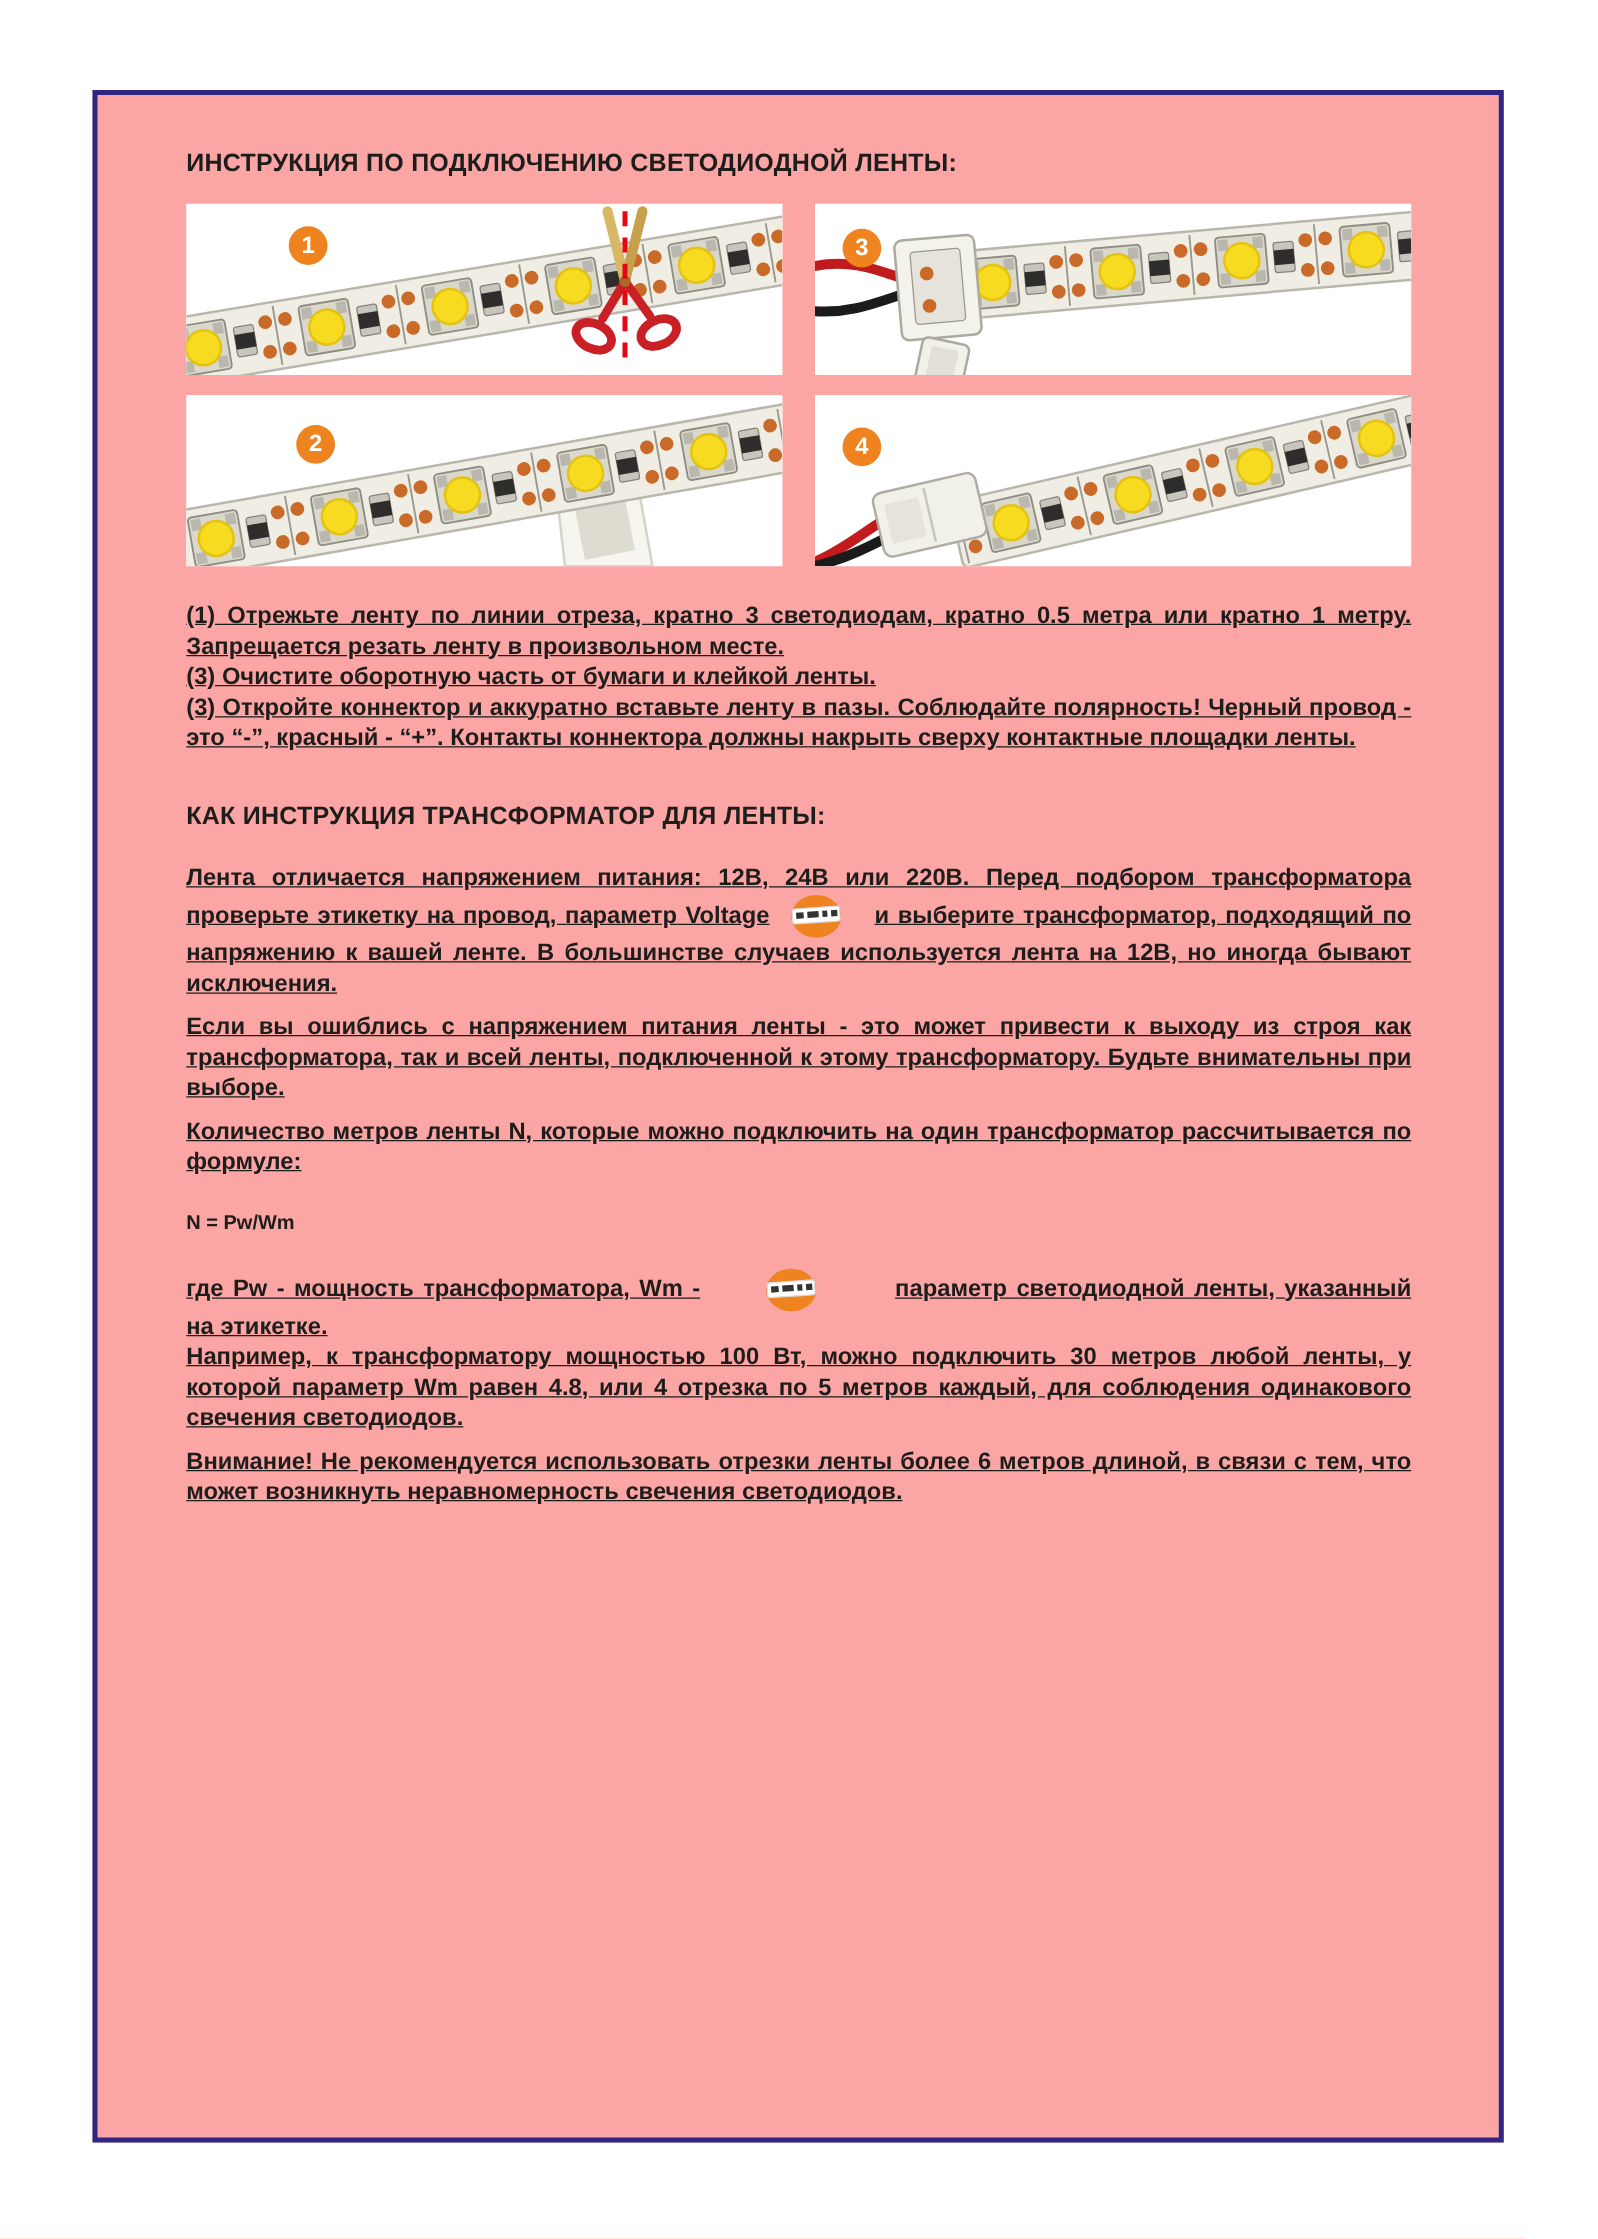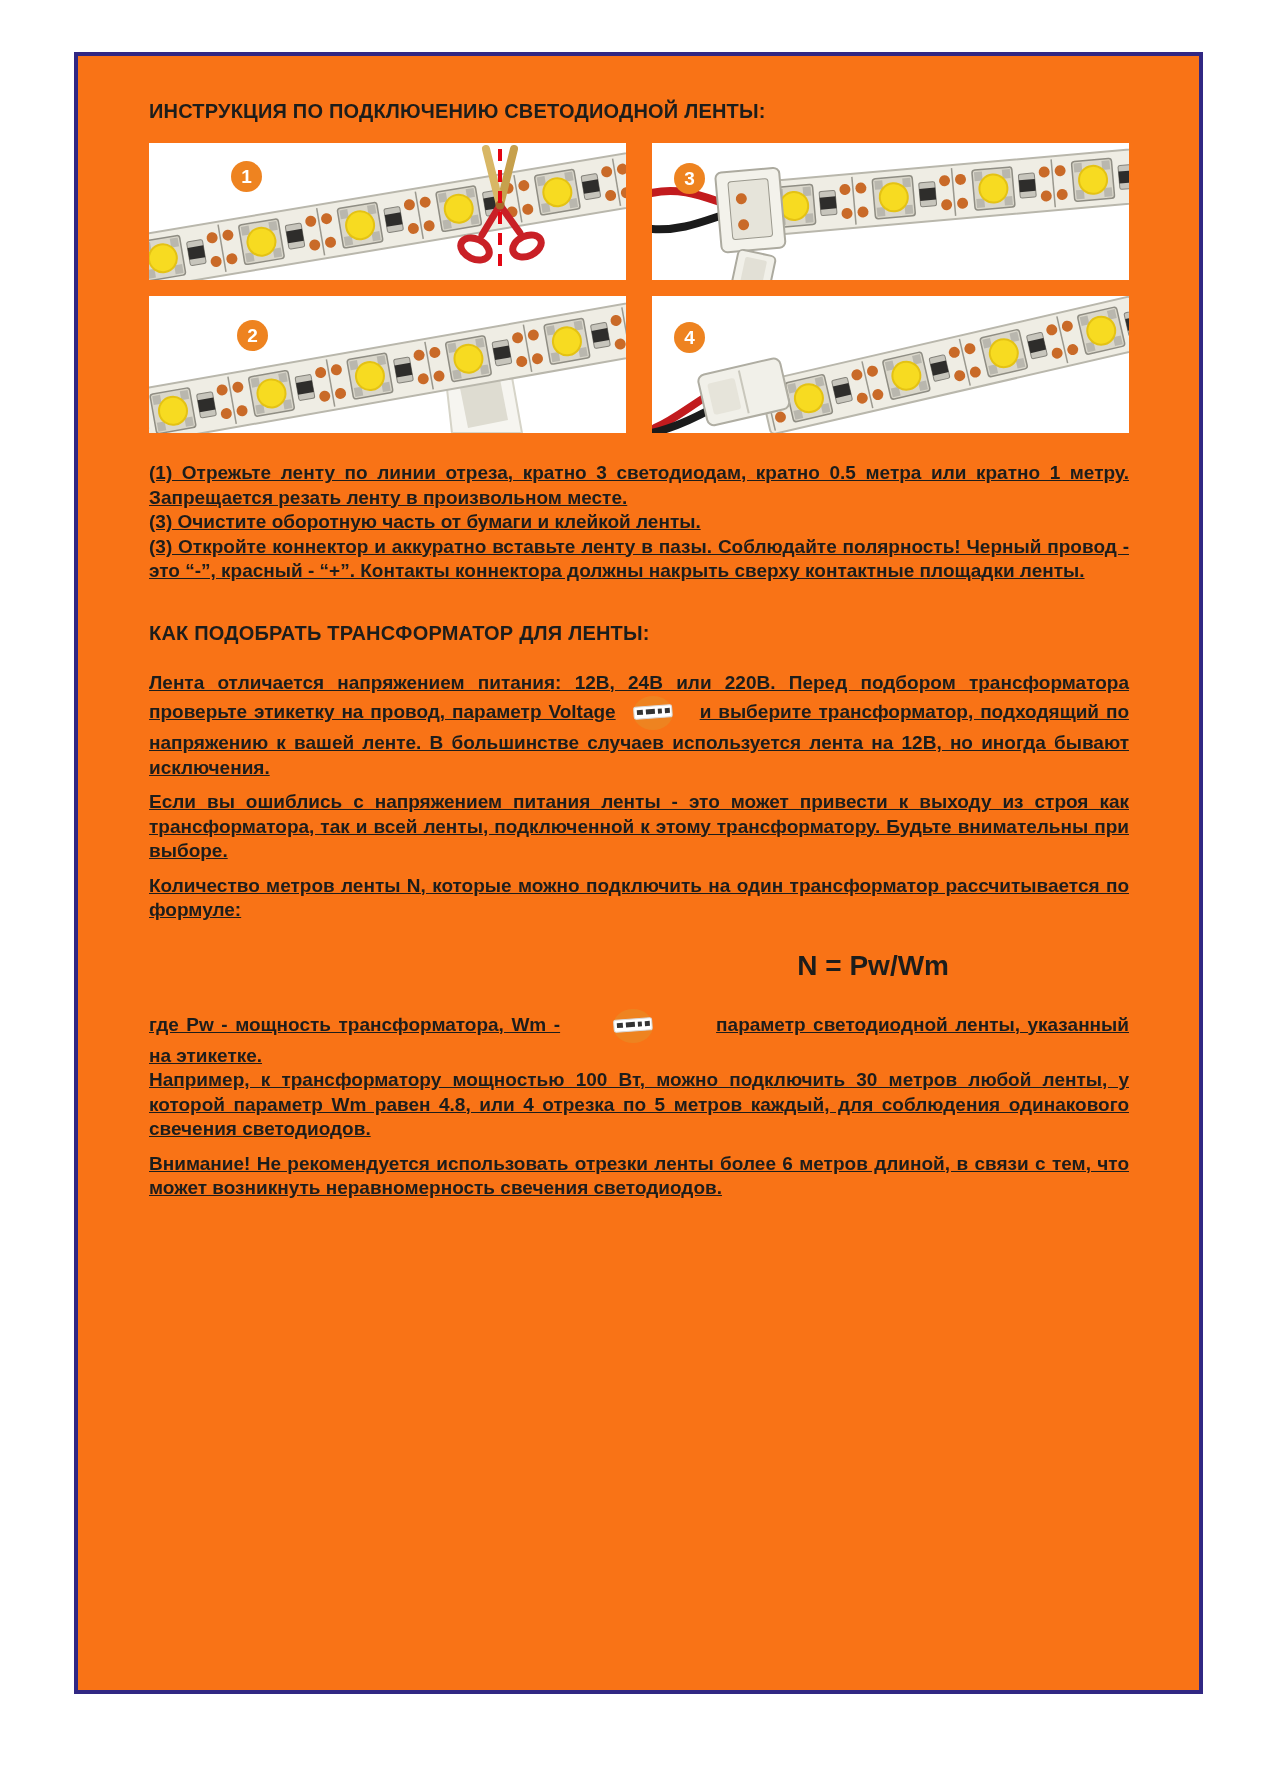--- a/index.html
+++ b/index.html
@@ -3,24 +3,24 @@
 <meta charset="utf-8">
 <style>
   html, body { margin:0; padding:0; }
   body {
     width:1278px; height:1791px;
     background:#ffffff;
     position:relative;
     font-family:"Liberation Sans", sans-serif;
   }
   .sheet {
-    position:absolute; left:74px; top:52px;
+    position:absolute; left:74px; top:72px;
     width:1129px; height:1642px;
     box-sizing:border-box;
-    background:#f97316;
+    background:#fca5a5;
     border:4px solid #312783;
     padding:44px 70px 0 71px;
     overflow:hidden;
   }
   .page-title, .section-heading {
     font-size:20px; font-weight:bold; color:#1D1D1B;
     margin:0 0 20px 0; letter-spacing:0.2px;
   }
   .section-heading { margin:38px 0 26px 0; }
   .panel-grid {
@@ -46,22 +46,22 @@
   .badge.b3 { left:22px; top:20px; }
   .badge.b4 { left:22px; top:26px; }
   .body-text, .steps p {
     font-size:19px; line-height:24.5px;
     font-weight:bold; color:#1D1D1B;
     text-align:justify; margin:0;text-decoration:underline;
   }
   .steps p { margin:0; }
   .mt { margin-top:10px; }
   .formula {
-    font-size:28px; font-weight:bold; color:#1D1D1B;
-    text-align:right; padding-right:180px;
+    font-size:16px; font-weight:bold; color:#1D1D1B;
+    text-align:left; padding-right:180px;
     margin:27px 0 26px 0;
   }
   .label-icon { display:inline-block; vertical-align:middle; }
   .label-icon.voltage { margin:0 26px 0 16px; }
   .label-icon.wm { margin:0 62px 0 52px; }
 </style>
 </head>
 <body>
 
 <svg width="0" height="0" style="position:absolute" aria-hidden="true">
@@ -160,21 +160,21 @@
     </figure>
 
   </div>
 
   <div class="steps">
     <p>(1) Отрежьте ленту по линии отреза, кратно 3 светодиодам, кратно 0.5 метра или кратно 1 метру. Запрещается резать ленту в произвольном месте.</p>
     <p>(3) Очистите оборотную часть от бумаги и клейкой ленты.</p>
     <p>(3) Откройте коннектор и аккуратно вставьте ленту в пазы. Соблюдайте полярность! Черный провод - это “-”, красный - “+”. Контакты коннектора должны накрыть сверху контактные площадки ленты.</p>
   </div>
 
-  <h2 class="section-heading">КАК ПОДОБРАТЬ ТРАНСФОРМАТОР ДЛЯ ЛЕНТЫ:</h2>
+  <h2 class="section-heading">КАК ИНСТРУКЦИЯ ТРАНСФОРМАТОР ДЛЯ ЛЕНТЫ:</h2>
 
   <p class="body-text">
     <span>Лента отличается напряжением питания: 12В, 24В или 220В. Перед подбором трансформатора проверьте этикетку на провод, параметр Voltage</span><svg class="label-icon voltage" width="42" height="36" viewBox="0 0 42 36">
       <ellipse cx="21" cy="18" rx="20" ry="17" fill="#EE8320"></ellipse>
       <g transform="rotate(-4 21 18)">
         <rect x="2" y="11" width="38" height="12" rx="2" fill="#FFFFFF" stroke="#D9D9D9"></rect>
         <rect x="5" y="14" width="6" height="5" fill="#333333"></rect>
         <rect x="14" y="14" width="9" height="5" fill="#333333"></rect>
         <rect x="26" y="14" width="4" height="5" fill="#333333"></rect>
         <rect x="33" y="14" width="5" height="5" fill="#333333"></rect>

